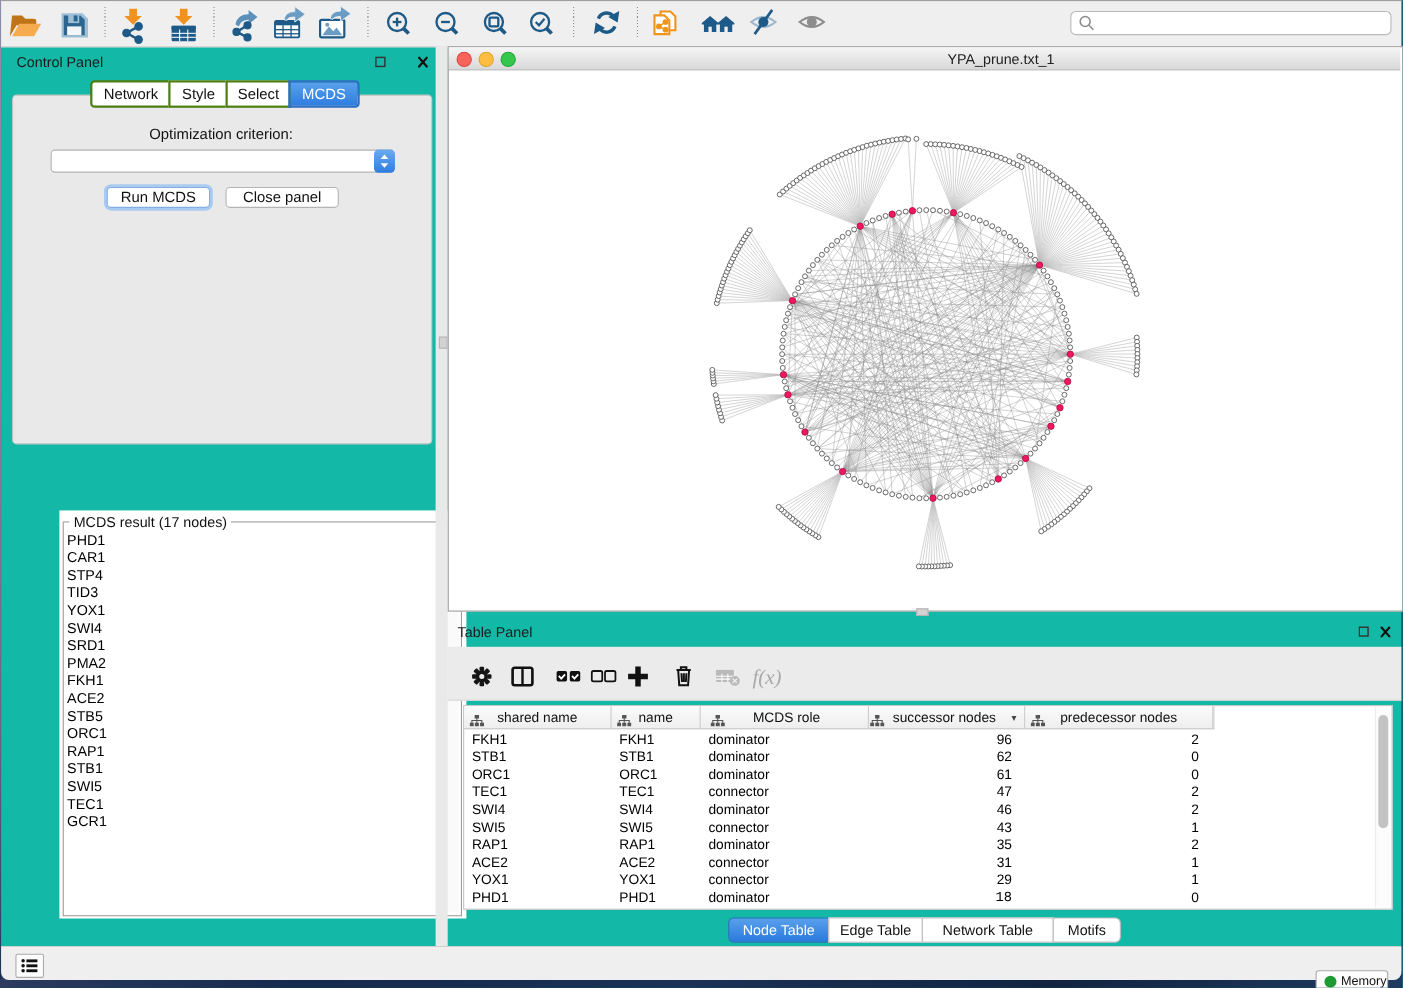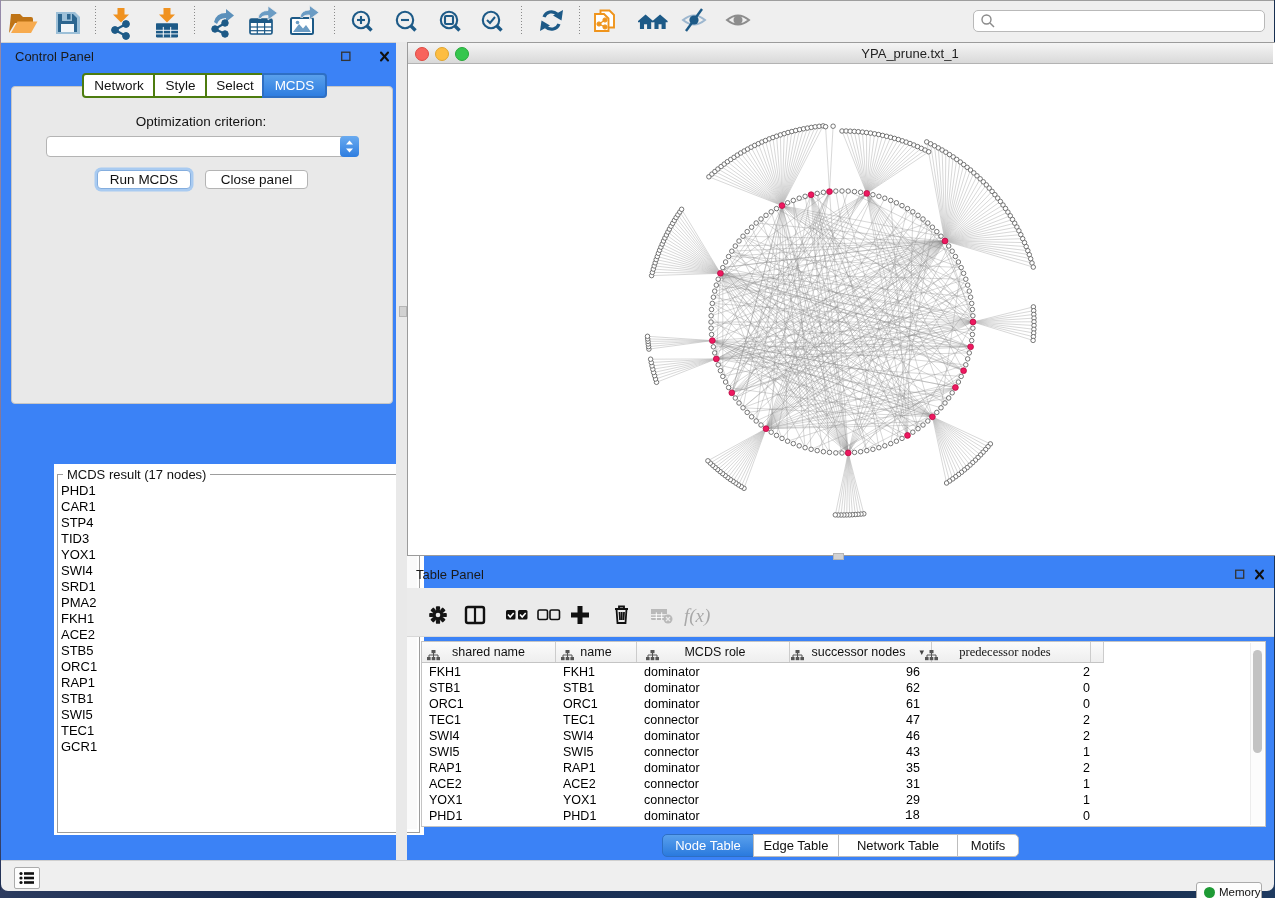--- a/index.html
+++ b/index.html
@@ -1,18 +1,18 @@
 <!DOCTYPE html>
 <html><head><meta charset="utf-8">
 <style>
 html,body{margin:0;padding:0;width:1275px;height:898px;overflow:hidden;
  font-family:"Liberation Sans",sans-serif;}
 body{background:#13294a;position:relative;}
 .abs{position:absolute;}
-#app{position:absolute;left:1px;top:0;width:1273px;height:889px;background:#3b82f6;
+#app{position:absolute;left:1px;top:0;width:1273px;height:889px;background:#14b8a6;
  border-bottom-left-radius:7px;border-bottom-right-radius:7px;}
 #wallpaper{position:absolute;left:0;top:0;width:1275px;height:898px;
  background:linear-gradient(100deg,#585072 0%,#2a3a5e 12%,#16294e 30%,#1b3156 55%,#122441 78%,#1e3a60 100%);}
 
 #toolbar{position:absolute;left:0;top:0;width:1273px;height:41px;background:#efefef;
  border-bottom:1px solid #cfcfcf;border-top:1px solid #9e9e9e;}
 .tsep{position:absolute;top:5px;height:30px;width:1px;background:repeating-linear-gradient(#8a8a8a 0 1px,transparent 1px 3px);}
 #searchbox{position:absolute;left:972px;top:9px;width:290px;height:20px;background:#fff;
  border:1px solid #b9b9b9;border-radius:5px;}
 
@@ -1077,21 +1077,21 @@
             </svg></span>MCDS role</div>
 <div class="hcell" style="left:364px;width:145px;"><span style="position:absolute;left:5px;top:4px;"><svg width="13" height="11" viewBox="0 0 13 11" style="vertical-align:-1px">
               <g fill="#555">
                 <rect x="4.5" y="0" width="4" height="3.2"></rect>
                 <rect x="0" y="7" width="3.6" height="3.2"></rect>
                 <rect x="4.7" y="7" width="3.6" height="3.2"></rect>
                 <rect x="9.4" y="7" width="3.6" height="3.2"></rect>
                 <path d="M6.5 3 v2 M2 7 v-2 h9 v2 M6.5 5 v2" stroke="#555" fill="none" stroke-width="1"></path>
               </g>
             </svg></span>successor nodes<span style="position:absolute;right:7px;top:0;font-size:9px;color:#444">▾</span></div>
-<div class="hcell" style="left:498px;width:170px;font-family:Liberation Serif, serif;"><span style="position:absolute;left:5px;top:4px;"><svg width="13" height="11" viewBox="0 0 13 11" style="vertical-align:-1px">
+<div class="hcell" style="left:510px;width:170px;"><span style="position:absolute;left:5px;top:4px;"><svg width="13" height="11" viewBox="0 0 13 11" style="vertical-align:-1px">
               <g fill="#555">
                 <rect x="4.5" y="0" width="4" height="3.2"></rect>
                 <rect x="0" y="7" width="3.6" height="3.2"></rect>
                 <rect x="4.7" y="7" width="3.6" height="3.2"></rect>
                 <rect x="9.4" y="7" width="3.6" height="3.2"></rect>
                 <path d="M6.5 3 v2 M2 7 v-2 h9 v2 M6.5 5 v2" stroke="#555" fill="none" stroke-width="1"></path>
               </g>
             </svg></span>predecessor nodes</div>
 </div>
 <div class="trow" style="top:22px;">

